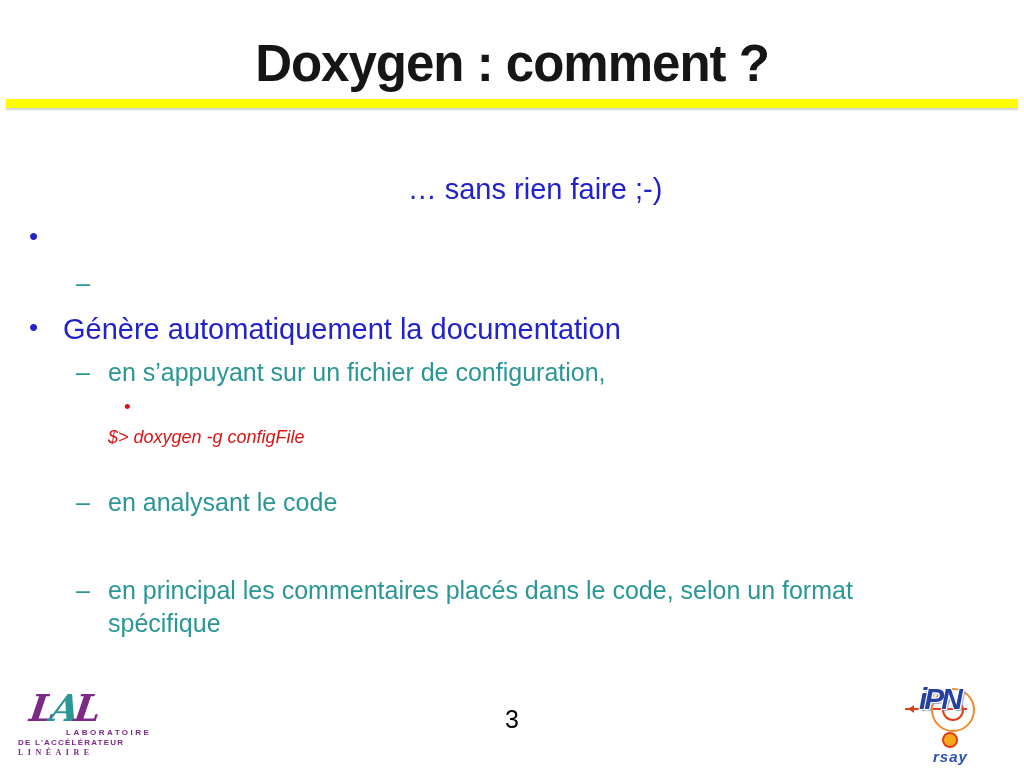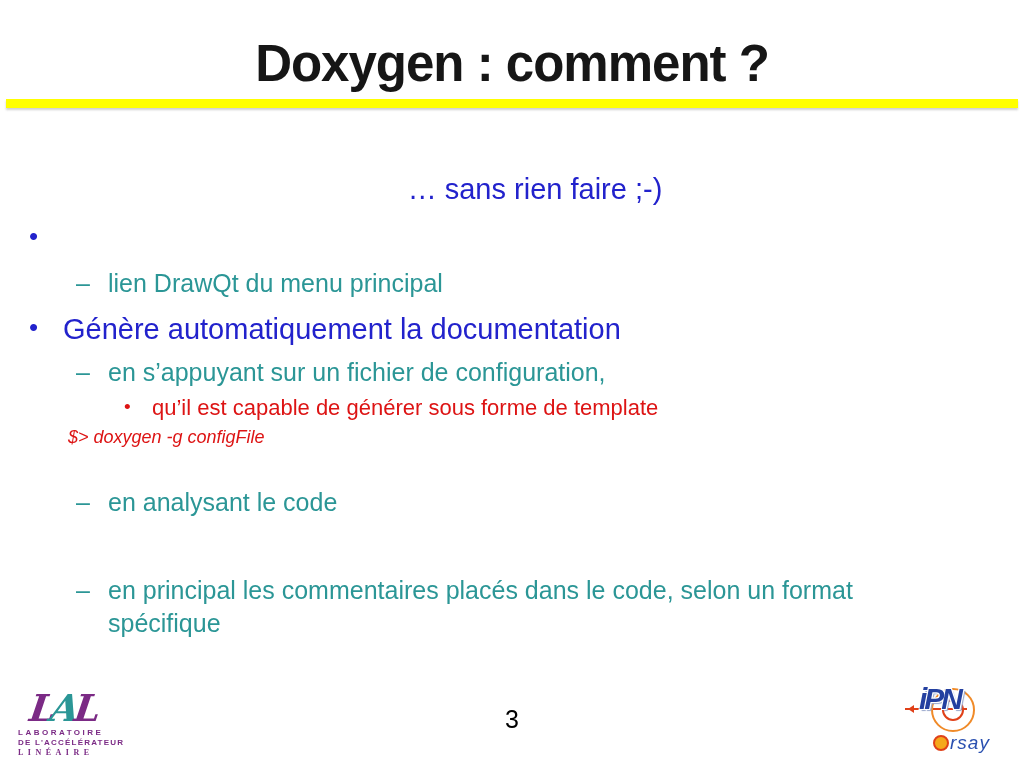--- a/index.html
+++ b/index.html
@@ -49,21 +49,21 @@
 
   .b1 { padding-left: 29px; font-size: 29px; color: #2222CC; }
   .b1 .marker { width: 34px; font-size: 26px; }
 
   .b2 { padding-left: 76px; font-size: 25px; color: #2B9696; }
   .b2 .marker { width: 32px; }
 
   .b3 { padding-left: 124px; font-size: 22px; color: #DD1414; }
   .b3 .marker { width: 28px; font-size: 19px; }
 
-  .codeline { padding-left: 68px; font-size: 18px; font-style: italic; color: #DD1414; }
+  .codeline { padding-left: 108px; font-size: 18px; font-style: italic; color: #DD1414; }
 
   .wraptext { max-width: 860px; }
 
   
   .page-number {
     position: absolute;
     top: 705px; left: 50%;
     transform: translateX(-50%);
     font-size: 25px;
     color: #000000;
@@ -88,21 +88,21 @@
   }
   .lal-mark .lal-a { color: #2B9696; }
   .lal-caption {
     margin-top: 1px;
     color: #7B2A85;
     font-size: 8px;
     font-weight: bold;
     line-height: 1.25;
     white-space: nowrap;
   }
-  .lal-caption .cap1 { letter-spacing: 2.5px; }
+  .lal-caption .cap1 { letter-spacing: 2.5px; margin-left: 48px; }
   .lal-caption .cap2 { letter-spacing: 1.2px; }
   .lal-caption .cap3 { letter-spacing: 4.5px; font-family: Liberation Serif, serif; }
 
   
   .ipn-logo {
     position: absolute;
     left: 905px; top: 686px;
     width: 105px; height: 78px;
   }
   .ipn-ring-outer {
@@ -135,25 +135,26 @@
     font-style: italic;
     letter-spacing: -3px;
     color: #2440A0;
     text-shadow:
       -1px -1px 0 #fff, 1px -1px 0 #fff, -1px 1px 0 #fff, 1px 1px 0 #fff,
       2px 2px 1px #9AA8CC;
   }
   .ipn-orsay {
     position: absolute; left: 28px; top: 46px;
     display: flex; align-items: center;
-    font-size: 19px;
-    font-weight: normal;
+    font-size: 15px;
+    font-weight: bold;
     font-style: italic;
     letter-spacing: 1px;
     color: #2A50B0;
+    flex-direction: column;
   }
   .ipn-o-dot {
     display: inline-block;
     width: 12px; height: 12px;
     border-radius: 50%;
     background: #F5A81C;
     border: 2px solid #E04018;
     margin-right: 1px;
   }
 </style>
@@ -168,36 +169,34 @@
   <div class="line centered" style="top:172px">
     <span class="text">… sans rien faire ;-)</span>
   </div>
 
   <div class="line b1" style="top:221px">
     <span class="marker">•</span>
   </div>
 
   <div class="line b2" style="top:268px">
     <span class="marker">–</span>
-    <span class="text">lien DrawQt du menu principal</span>
   </div>
 
   <div class="line b1" style="top:312px">
     <span class="marker">•</span>
     <span class="text">Génère automatiquement la documentation</span>
   </div>
 
   <div class="line b2" style="top:357px">
     <span class="marker">–</span>
     <span class="text">en s’appuyant sur un fichier de configuration,</span>
   </div>
 
   <div class="line b3" style="top:395px">
     <span class="marker">•</span>
-    <span class="text">qu’il est capable de générer sous forme de template</span>
   </div>
 
   <div class="line codeline" style="top:427px">
     <span class="text">$&gt; doxygen -g configFile</span>
   </div>
 
   <div class="line b2" style="top:487px">
     <span class="marker">–</span>
     <span class="text">en analysant le code</span>
   </div>

